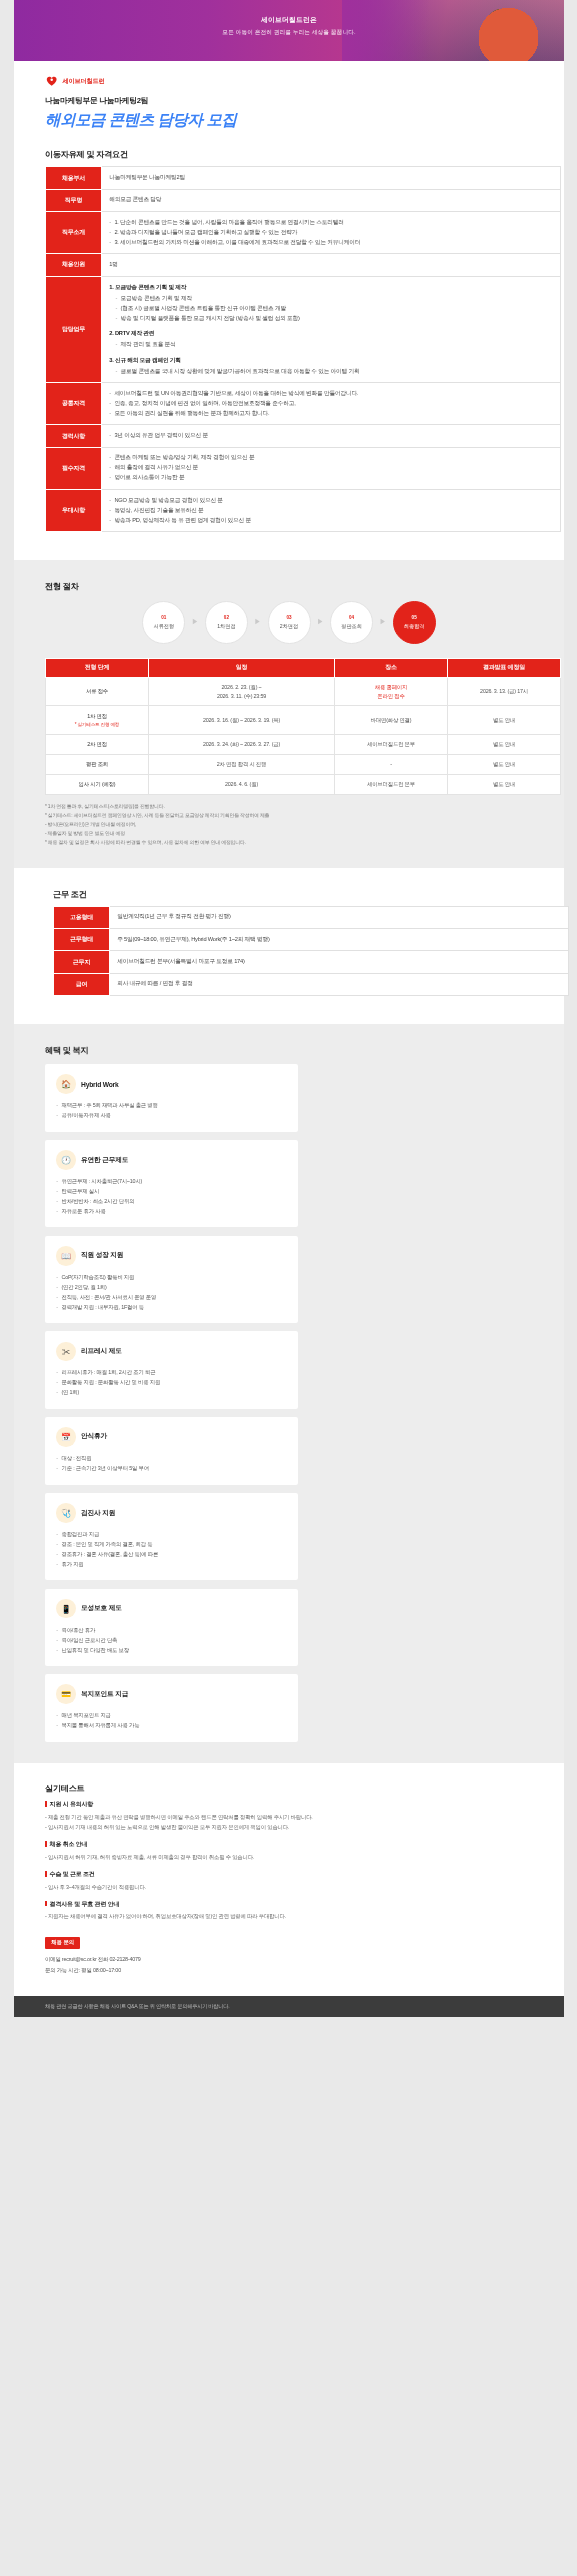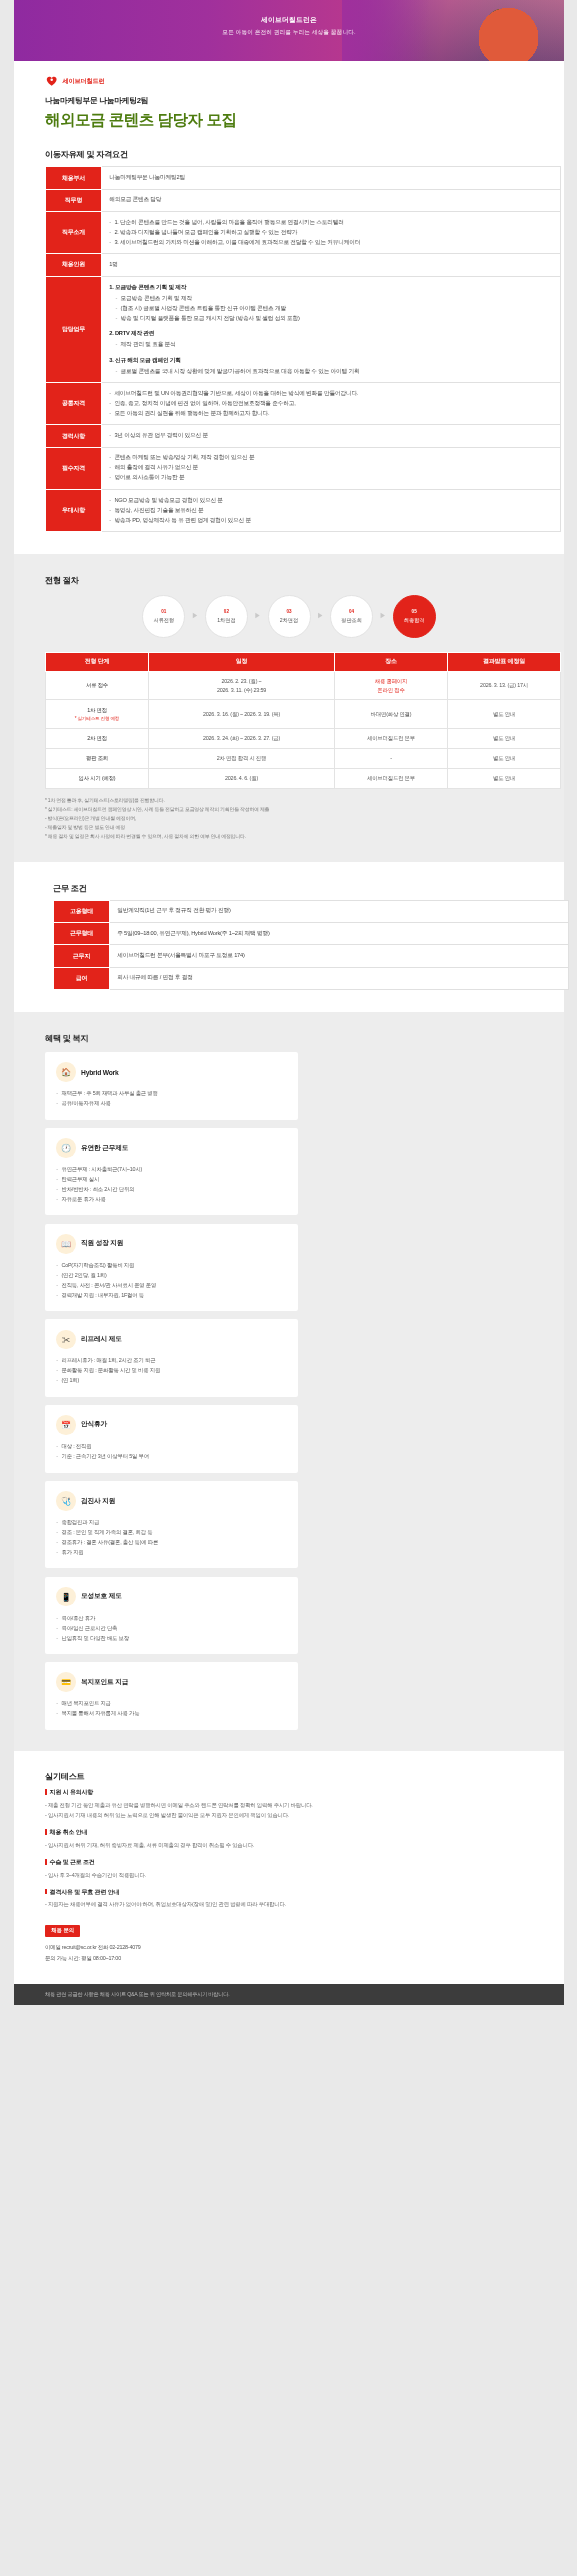--- a/index.html
+++ b/index.html
@@ -36,21 +36,21 @@
   .hero-text .l1 { font-size:6.7px; font-weight:bold; letter-spacing:0.3px; }
   .hero-text .l2 { font-size:5.7px; margin-top:4.1px; opacity:.95; letter-spacing:0.1px; }
 
   
   .title-block { padding:13.4px 31px 15.5px 31px; position:relative; }
   .logo-row { display:flex; align-items:center; gap:4.1px; }
   .logo-mark { width:13.4px; height:13.4px; position:relative; }
   .logo-mark svg { display:block; }
   .logo-text { font-size:6.2px; font-weight:bold; color:#e2231a; letter-spacing:-0.2px; }
   .dept { margin-top:8.2px; font-size:7.7px; color:#222; font-weight:bold; letter-spacing:-0.2px; }
-  .main-title { margin-top:3.6px; font-size:15.5px; font-weight:bold; color:#4d7c0f; letter-spacing:-0.5px; }
+  .main-title { margin-top:3.6px; font-size:15.5px; font-weight:bold; color:#3b82f6; letter-spacing:-0.5px;font-style:italic; }
 
   
   .section { padding:0 31px; }
   .sec-head { font-size:8.2px; font-weight:bold; color:#222; margin:3.1px 0 6.2px 0; letter-spacing:-0.3px; }
 
   table.info { width:516px; border-collapse:collapse; table-layout:fixed; }
   table.info th {
     width:56px; background:#e2231a; color:#fff; font-size:6px; font-weight:bold;
     border:0.5px solid #ffffff; padding:5.2px 2.1px; vertical-align:middle; text-align:center;
     letter-spacing:-0.2px;
@@ -61,21 +61,21 @@
   }
   ul.plain { margin:0; padding:0; list-style:none; }
   ul.plain li { position:relative; padding-left:5.2px; }
   ul.plain li::before { content:"-"; position:absolute; left:0; color:#999; }
   ul.dash2 { margin:1px 0 0 6.2px; padding:0; list-style:none; }
   ul.dash2 li { position:relative; padding-left:5.2px; }
   ul.dash2 li::before { content:"-"; position:absolute; left:0; color:#999; }
   .numline { font-weight:bold; color:#222; margin-top:1px; }
 
   
-  .gray-block { background:#ededed; margin-top:22px; padding:17.5px 31px 20.6px 31px; }
+  .gray-block { background:#ededed; margin-top:28px; padding:17.5px 31px 20.6px 31px; }
 
   
   .steps { display:flex; align-items:center; justify-content:center; gap:3.1px; margin:9.3px 0 13.4px 0; }
   .step {
     width:43px; height:43px; border-radius:50%; background:#fff;
     display:flex; flex-direction:column; align-items:center; justify-content:center;
     font-size:5.2px; color:#555; text-align:center; line-height:1.35; border:0.5px solid #e3e3e3;
   }
   .step .no { font-size:4.6px; color:#e2231a; font-weight:bold; margin-bottom:1.5px; }
   .step.last { background:#e2231a; color:#fff; border-color:#e2231a; }

